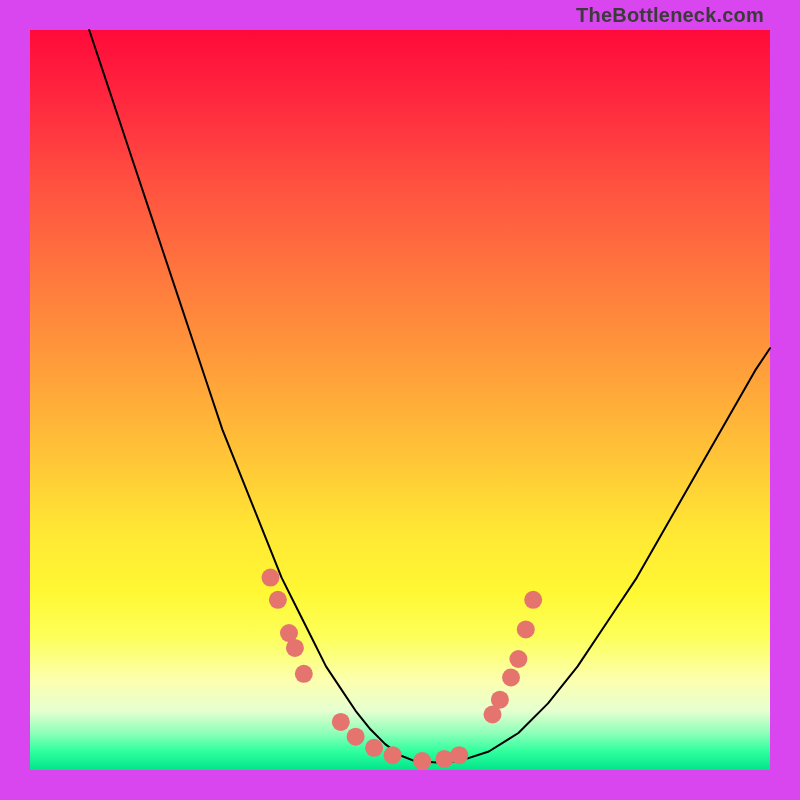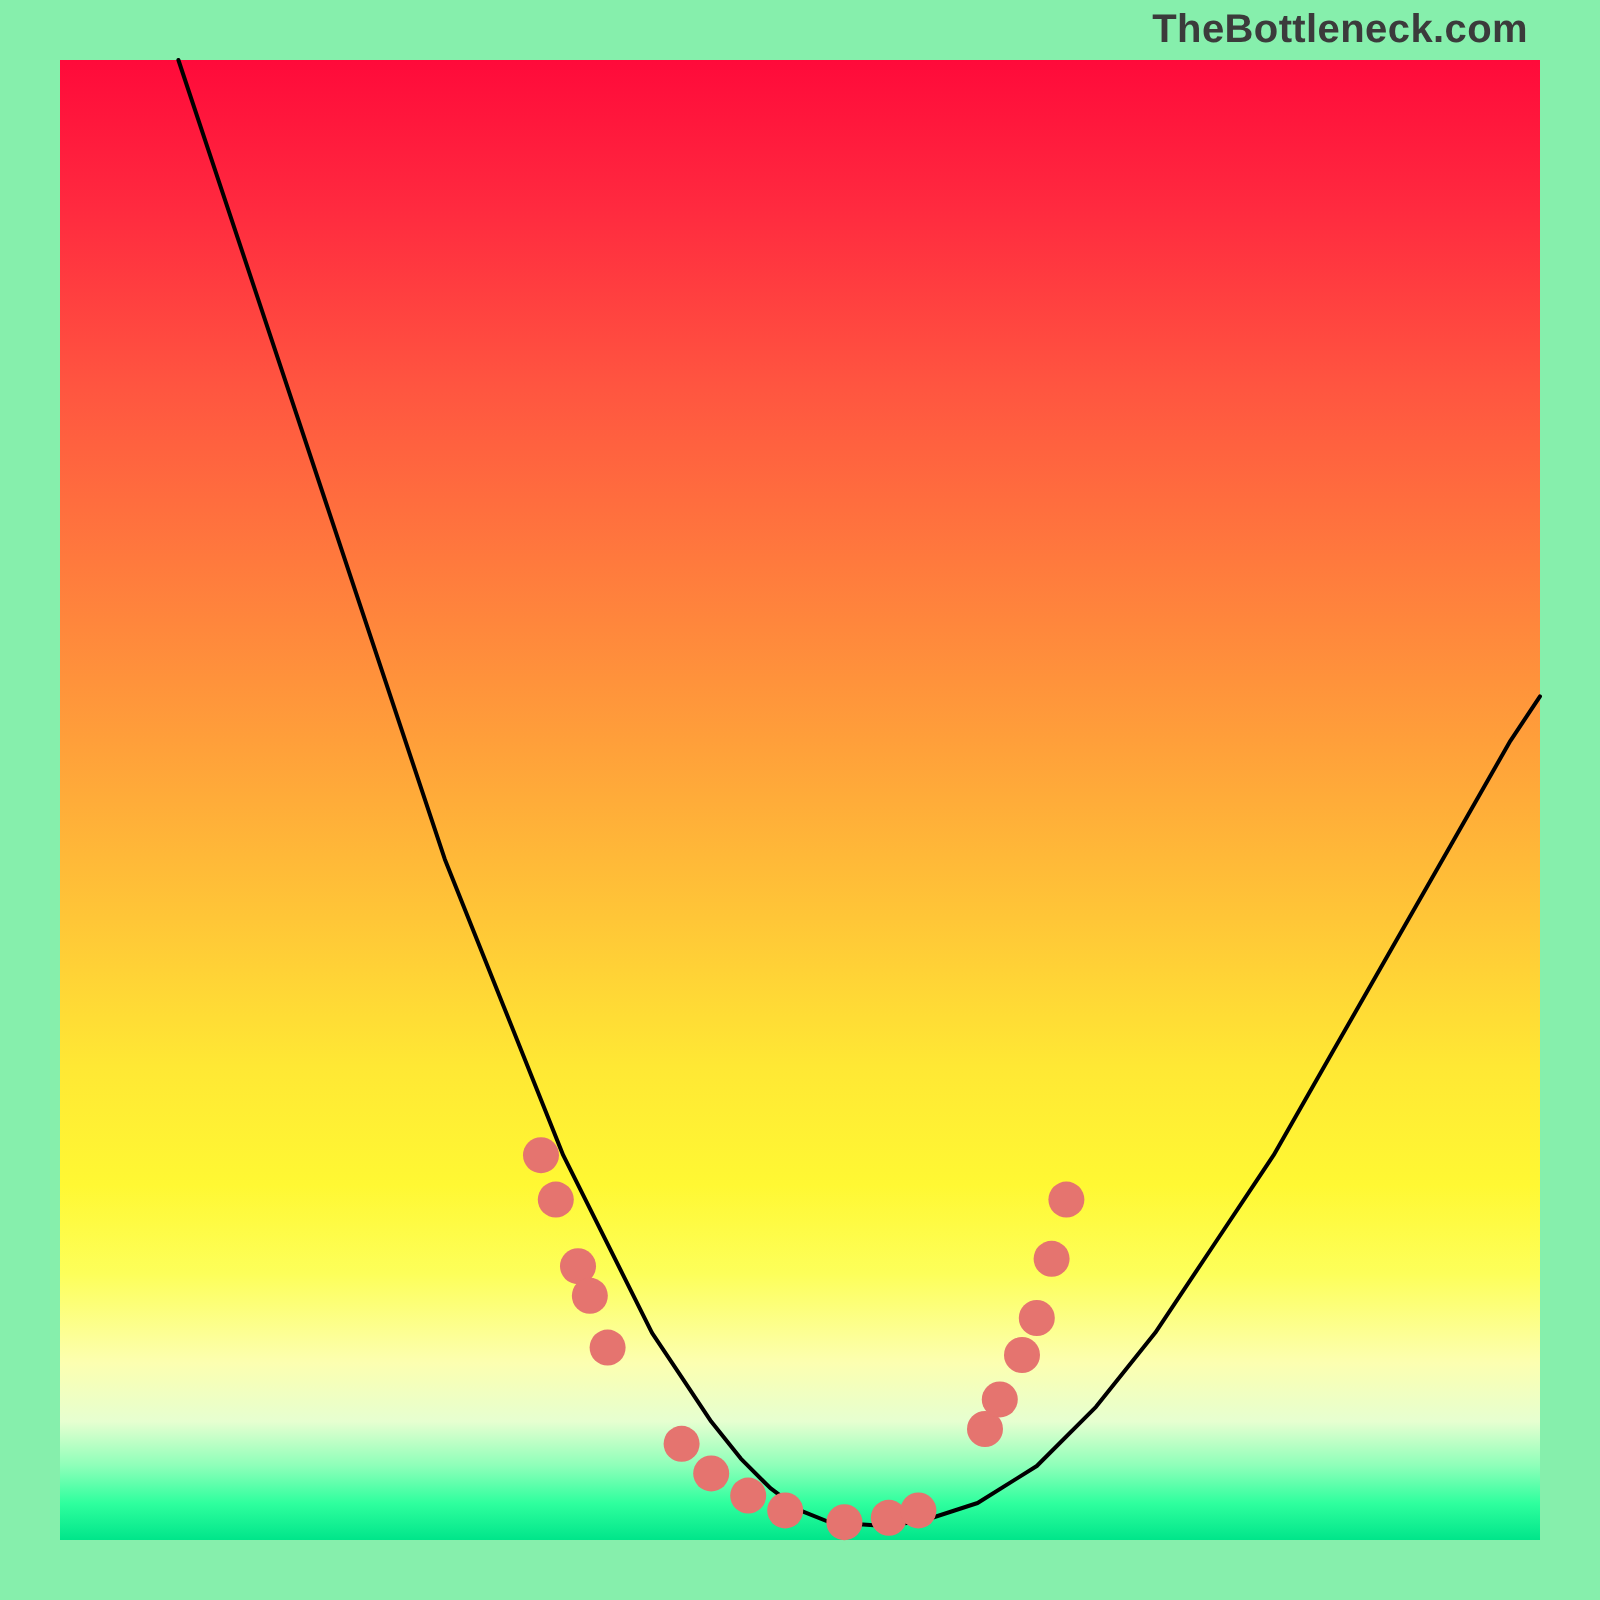--- a/index.html
+++ b/index.html
@@ -8,21 +8,21 @@
     width: 800px;
     height: 800px;
     overflow: hidden;
     background: #000;
     font-family: Arial, Helvetica, sans-serif;
   }
   .frame {
     position: relative;
     width: 800px;
     height: 800px;
-    background: #86efac;
+    background: #d946ef;
   }
   .plot-area {
     position: absolute;
     left: 30px;
     top: 30px;
     width: 740px;
     height: 740px;
     
     background: linear-gradient(
       to bottom,

